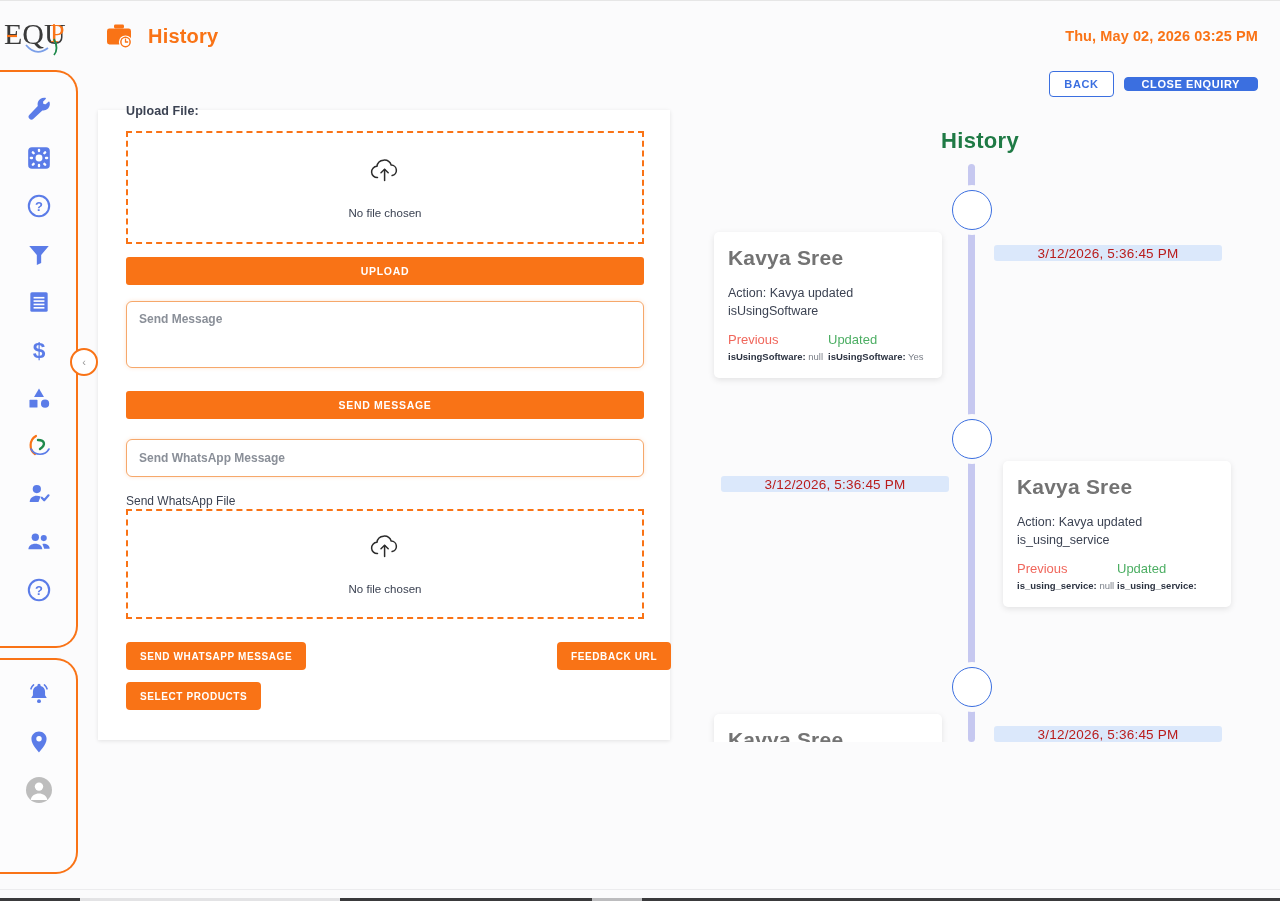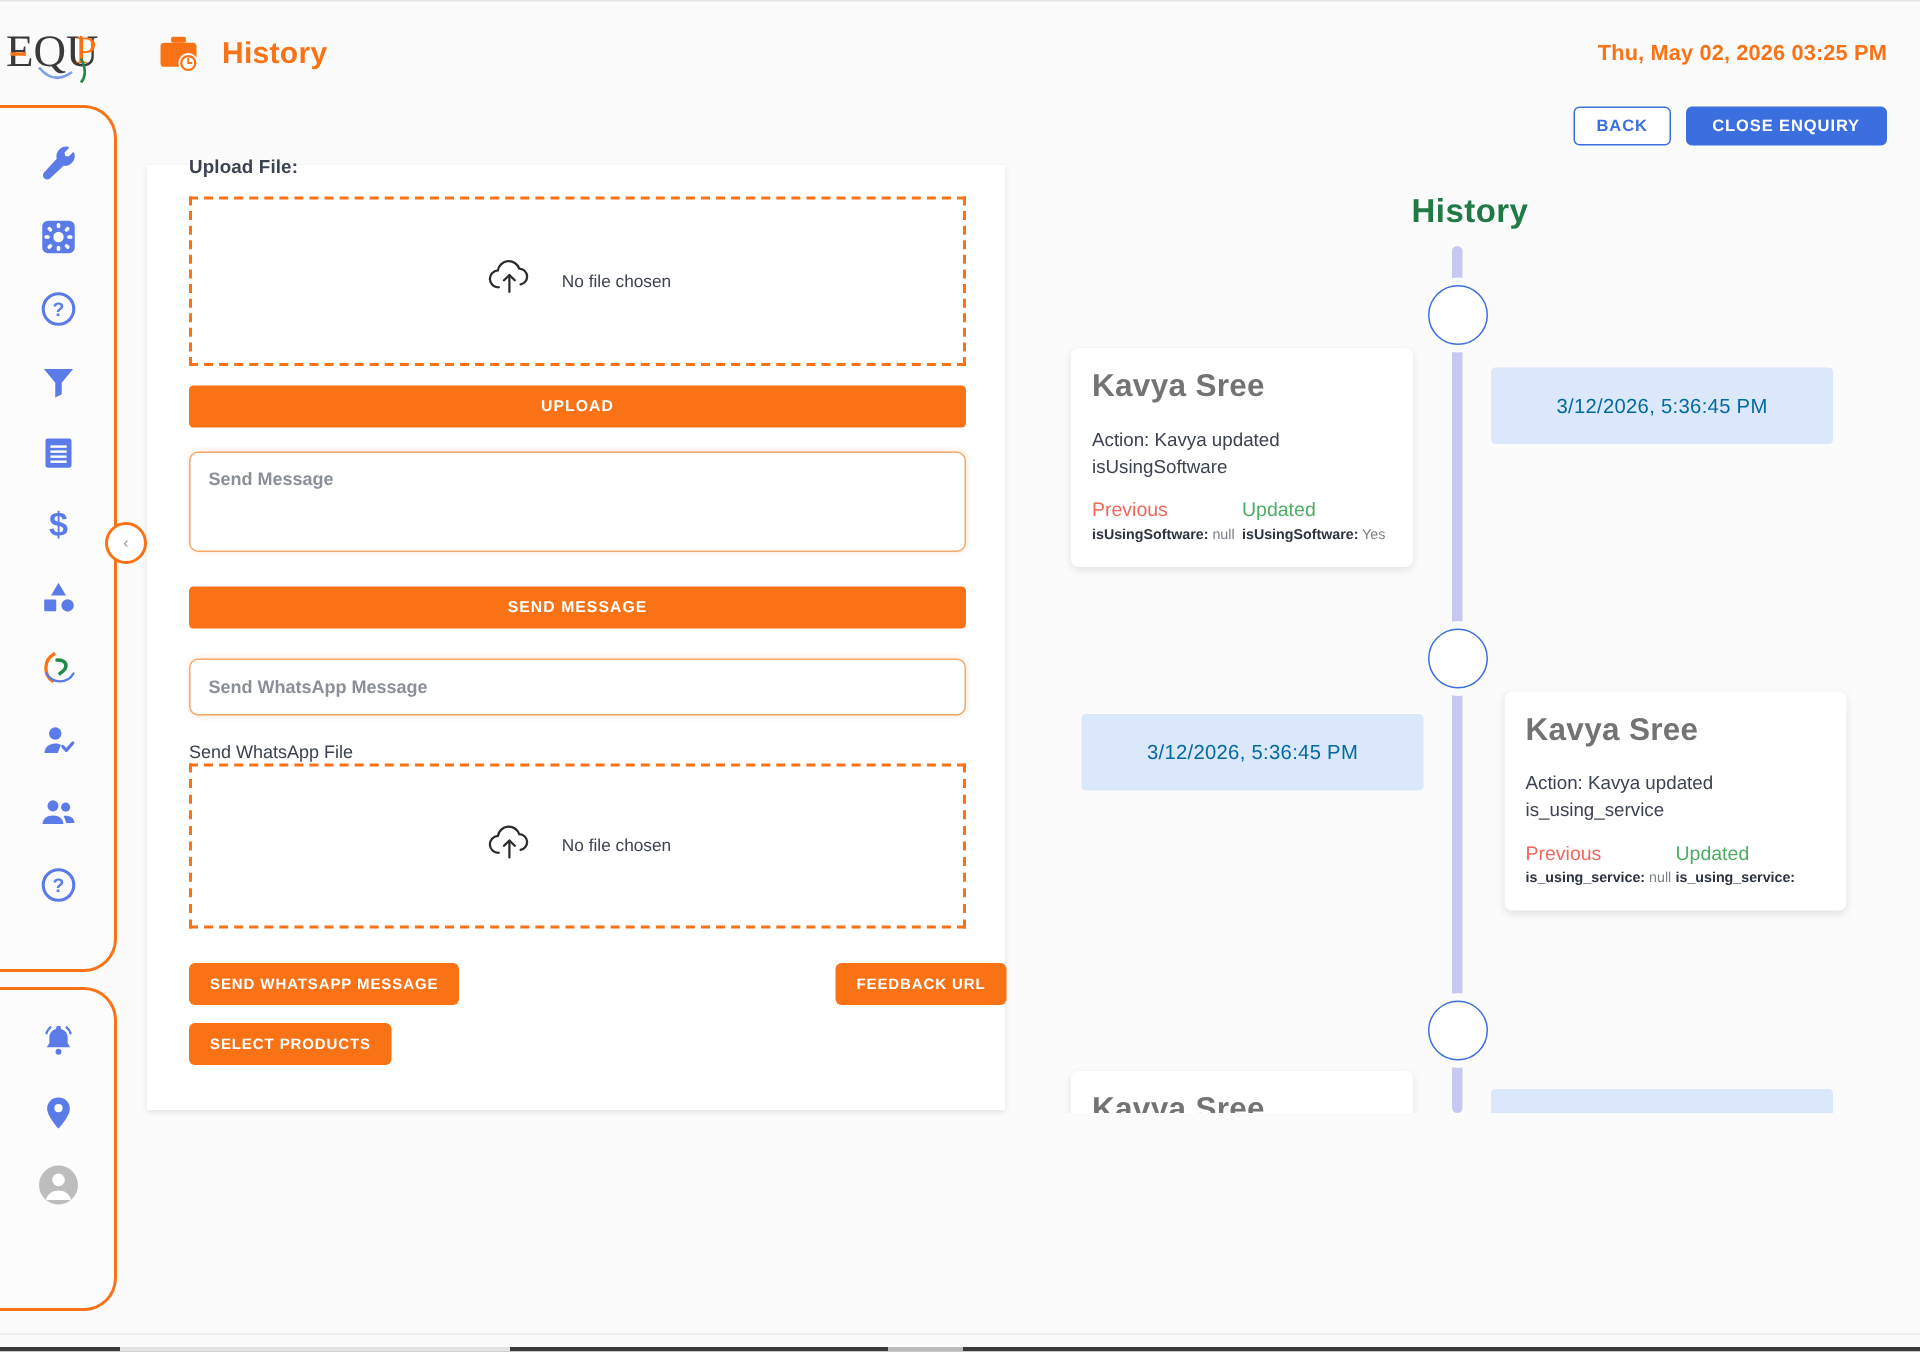--- a/index.html
+++ b/index.html
@@ -45,21 +45,21 @@
     display: flex; align-items: center; gap: 10px;
   }
   .btn-back {
     background: #ffffff; color: #3b6fe0; border: 1px solid #3b6fe0;
     border-radius: 4px; height: 26px; padding: 0 14px;
     font-size: 11px; font-weight: 700; letter-spacing: .6px;
     cursor: pointer; font-family: "Liberation Sans", sans-serif;
   }
   .btn-close-enq {
     background: #3b6fe0; color: #ffffff; border: 1px solid #3b6fe0;
-    border-radius: 4px; height: 26px; padding: 0 17px;
+    border-radius: 4px; height: 14px; padding: 0 17px;
     font-size: 11px; font-weight: 700; letter-spacing: .6px;
     cursor: pointer; font-family: "Liberation Sans", sans-serif;
   }
 
   
   .rail {
     position: absolute; left: 0; top: 70px;
     width: 78px; height: 578px;
     background: #fcfcfd;
     border: 2px solid #f97316;
@@ -105,21 +105,21 @@
     position: absolute; left: 126px; top: 104px;
     font-size: 12.5px; color: #3b4252; font-weight: 600;
     letter-spacing: .1px;
     z-index: 3;
   }
 
   .dropzone {
     position: absolute;
     border: 2px dashed #f97316;
     background: #ffffff;
-    display: flex; flex-direction: row;
+    display: flex; flex-direction: column;
     align-items: center; justify-content: center;
     gap: 18px; cursor: pointer;
   }
   .dz1 { left: 126px; top: 131px; width: 518px; height: 113px; }
   .dz2 { left: 126px; top: 509px; width: 518px; height: 110px; }
   .dz-text { font-size: 11.5px; color: #3b4252; }
 
   .btn-orange-wide {
     position: absolute; left: 126px; width: 518px; height: 28px;
     background: #f97316; color: #fff; border: none; border-radius: 3px;
@@ -212,22 +212,22 @@
   }
   .tl-cols { display: flex; }
   .tl-col { flex: 1; min-width: 0; }
   .tl-prev-head { color: #f0675c; font-size: 13px; margin-bottom: 4px; }
   .tl-upd-head  { color: #4cae63; font-size: 13px; margin-bottom: 4px; }
   .tl-kv { font-size: 9.5px; color: #7a7f88; }
   .tl-kv b { color: #2b3240; font-weight: 700; text-align: center; }
 
   .tl-date {
     position: absolute;
-    width: 228px; height: 51px;
-    background: #dbe8fb; color: #0369a1;
+    width: 228px; height: 16px;
+    background: #dbe8fb; color: #b91c1c;
     border-radius: 3px;
     display: flex; align-items: center; justify-content: center;
     font-size: 13.5px; letter-spacing: .2px;
     z-index: 3;
   }
 
   
   .h-scroll-track {
     position: absolute; left: 0; bottom: 0; width: 1280px; height: 11px;
     background: #fbfbfc;

